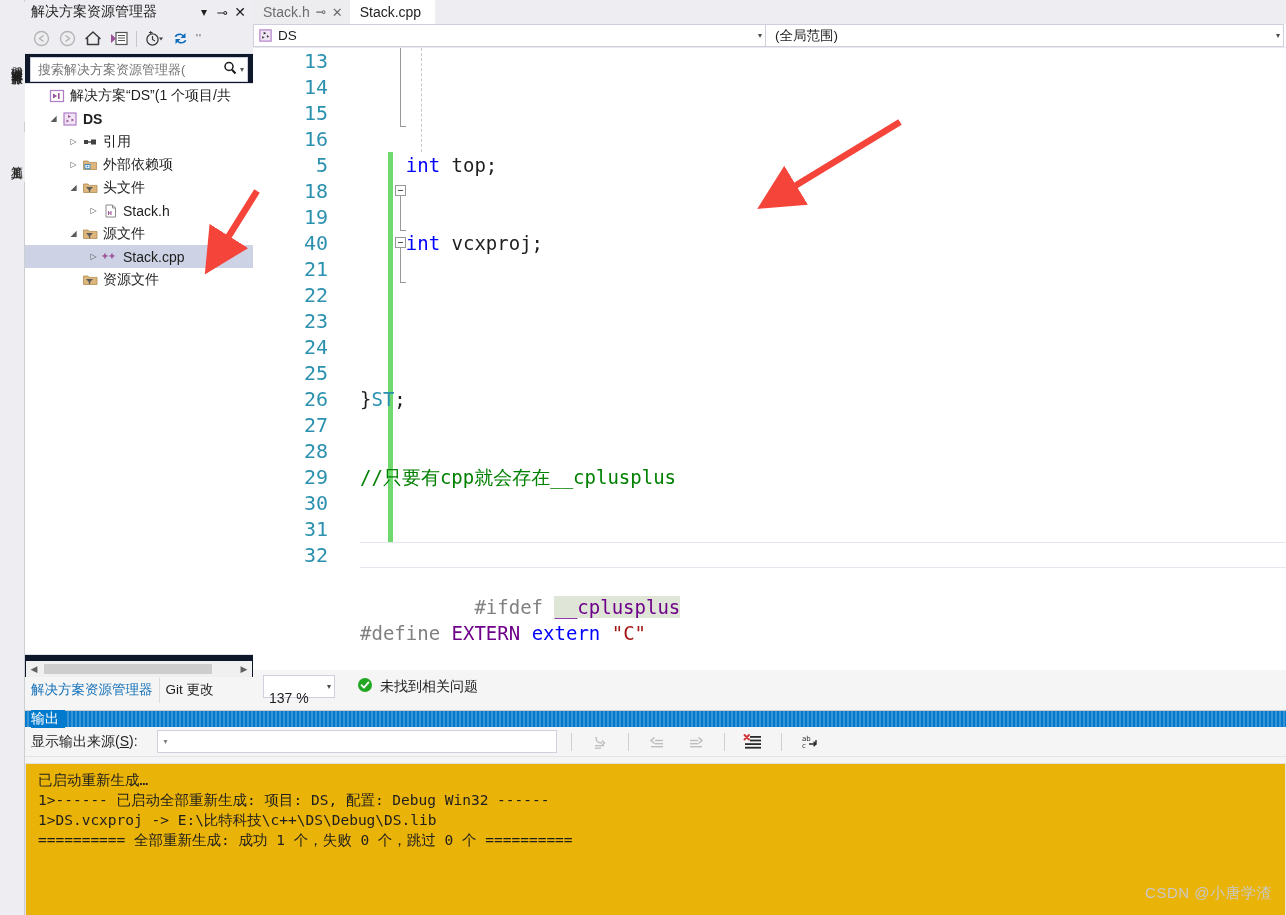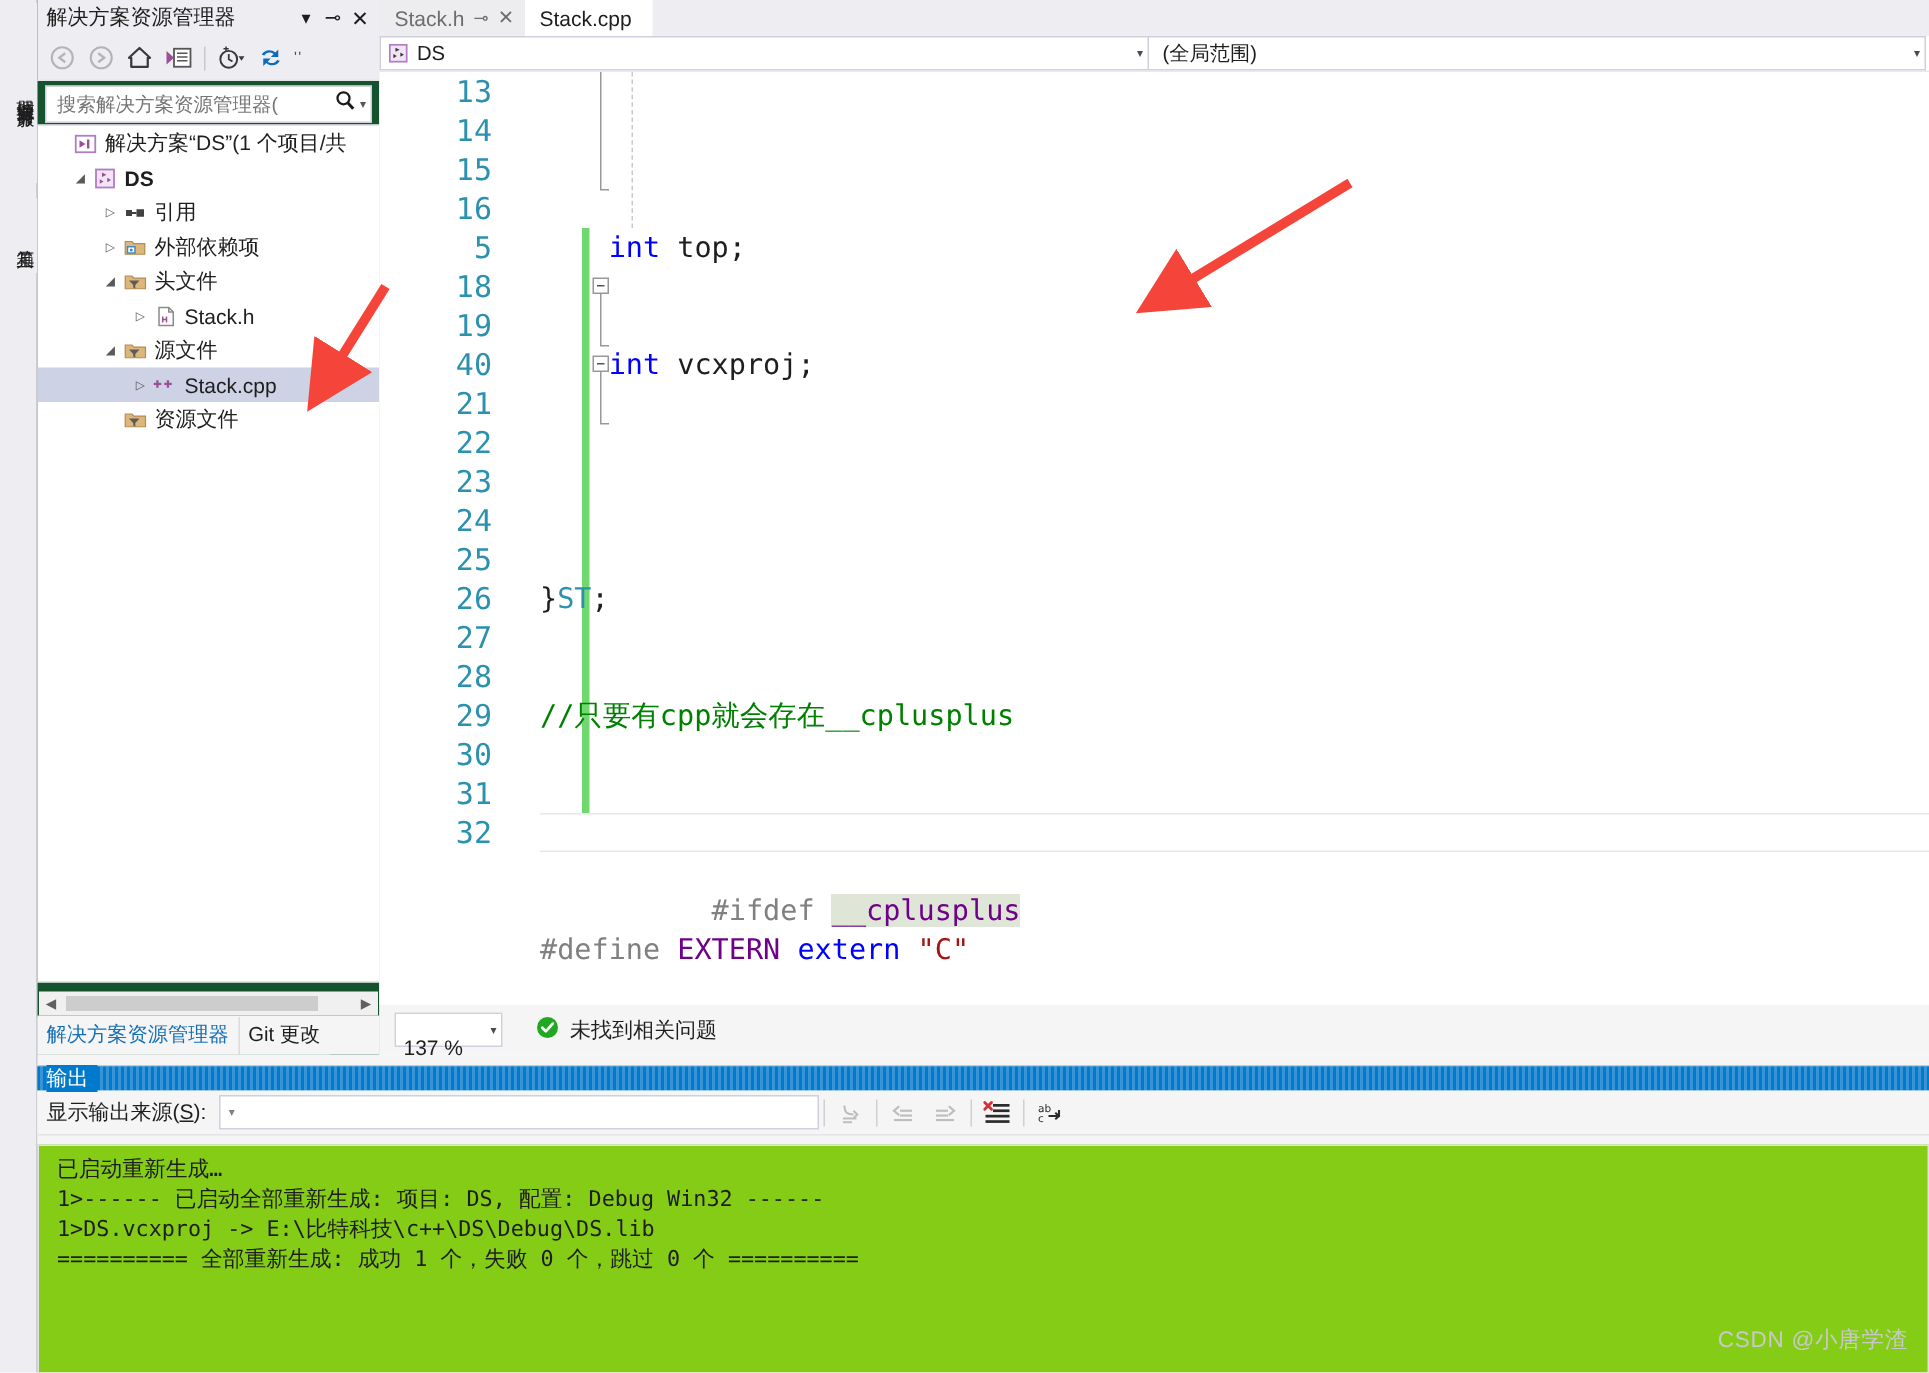--- a/index.html
+++ b/index.html
@@ -27,21 +27,21 @@
     text-align: center;
     padding-top: 4px;
     background: #eeeef2;
   }
   .vtab.a { top: 2px; height: 120px; }
   .vtab.b { top: 132px; height: 50px; }
 
   
   .se {
     position: absolute; left: 25px; top: 0; width: 228px; height: 703px;
-    background: #14532d;
+    background: #0f172a;
   }
   .se-header {
     position: relative; height: 24px; background: #eeeef2;
     display: flex; align-items: center; padding: 0 4px 0 6px;
   }
   .se-title { font-size: 14px; color: #1e1e1e; flex: 1; white-space: nowrap; }
   .se-hbtn {
     width: 18px; height: 18px; display: flex; align-items: center;
     justify-content: center; font-size: 12px; color: #1e1e1e; cursor: default;
   }
@@ -202,37 +202,37 @@
     background: #f5f5f5; border-top: 1px solid #c8c8cc;
   }
   .out-title {
     height: 16px; background: #007acc; color: #fff; font-size: 14px;
     display: flex; align-items: center; padding-left: 6px;
     background-image: repeating-linear-gradient(90deg,#007acc 0 2px,#3a93d4 2px 4px);
   }
   .out-title span { background: #007acc; padding-right: 6px; }
   .out-toolbar {
     height: 30px; background: #f5f5f5; display: flex; align-items: center;
-    padding: 0 6px; gap: 0; border-bottom: 1px solid #e4e4e8;
+    padding: 0 6px; gap: 11px; border-bottom: 1px solid #e4e4e8;
   }
   .out-toolbar .lab { font-size: 14px; color: #1e1e1e; margin-right: 8px; }
   .out-toolbar .lab u { text-decoration: underline; }
   .out-combo {
     width: 400px; height: 23px; border: 1px solid #cfcfdd; background: #fff;
     display: flex; align-items: center; padding: 0 4px 0 6px;
     font-size: 14px; color: #1e1e1e;
   }
   .out-combo .cl2 { flex: 1; }
   .out-combo .ca { font-size: 8px; color: #808080; }
   .obtn { width: 28px; height: 24px; display: flex; align-items: center; justify-content: center; }
   .osep { width: 1px; height: 18px; background: #d0d0d4; margin: 0 3px; }
 
   .out-body {
     position: absolute; left: 0; right: 0; top: 52px; bottom: 0;
-    background: #84cc16; border: 1px solid #e2e2e6; border-bottom: 0;
+    background: #eab308; border: 1px solid #e2e2e6; border-bottom: 0;
     padding: 6px 0 0 12px; overflow: hidden;
   }
   .oline {
     font-family: "DejaVu Sans Mono", "Liberation Mono", monospace;
     font-size: 14.5px; line-height: 20px; color: #1e1e1e; white-space: pre;
   }
 
   .watermark {
     position: absolute; right: 14px; bottom: 12px;
     font-size: 15px; color: #c9c9c9; letter-spacing: 0.5px; text-align: center;

